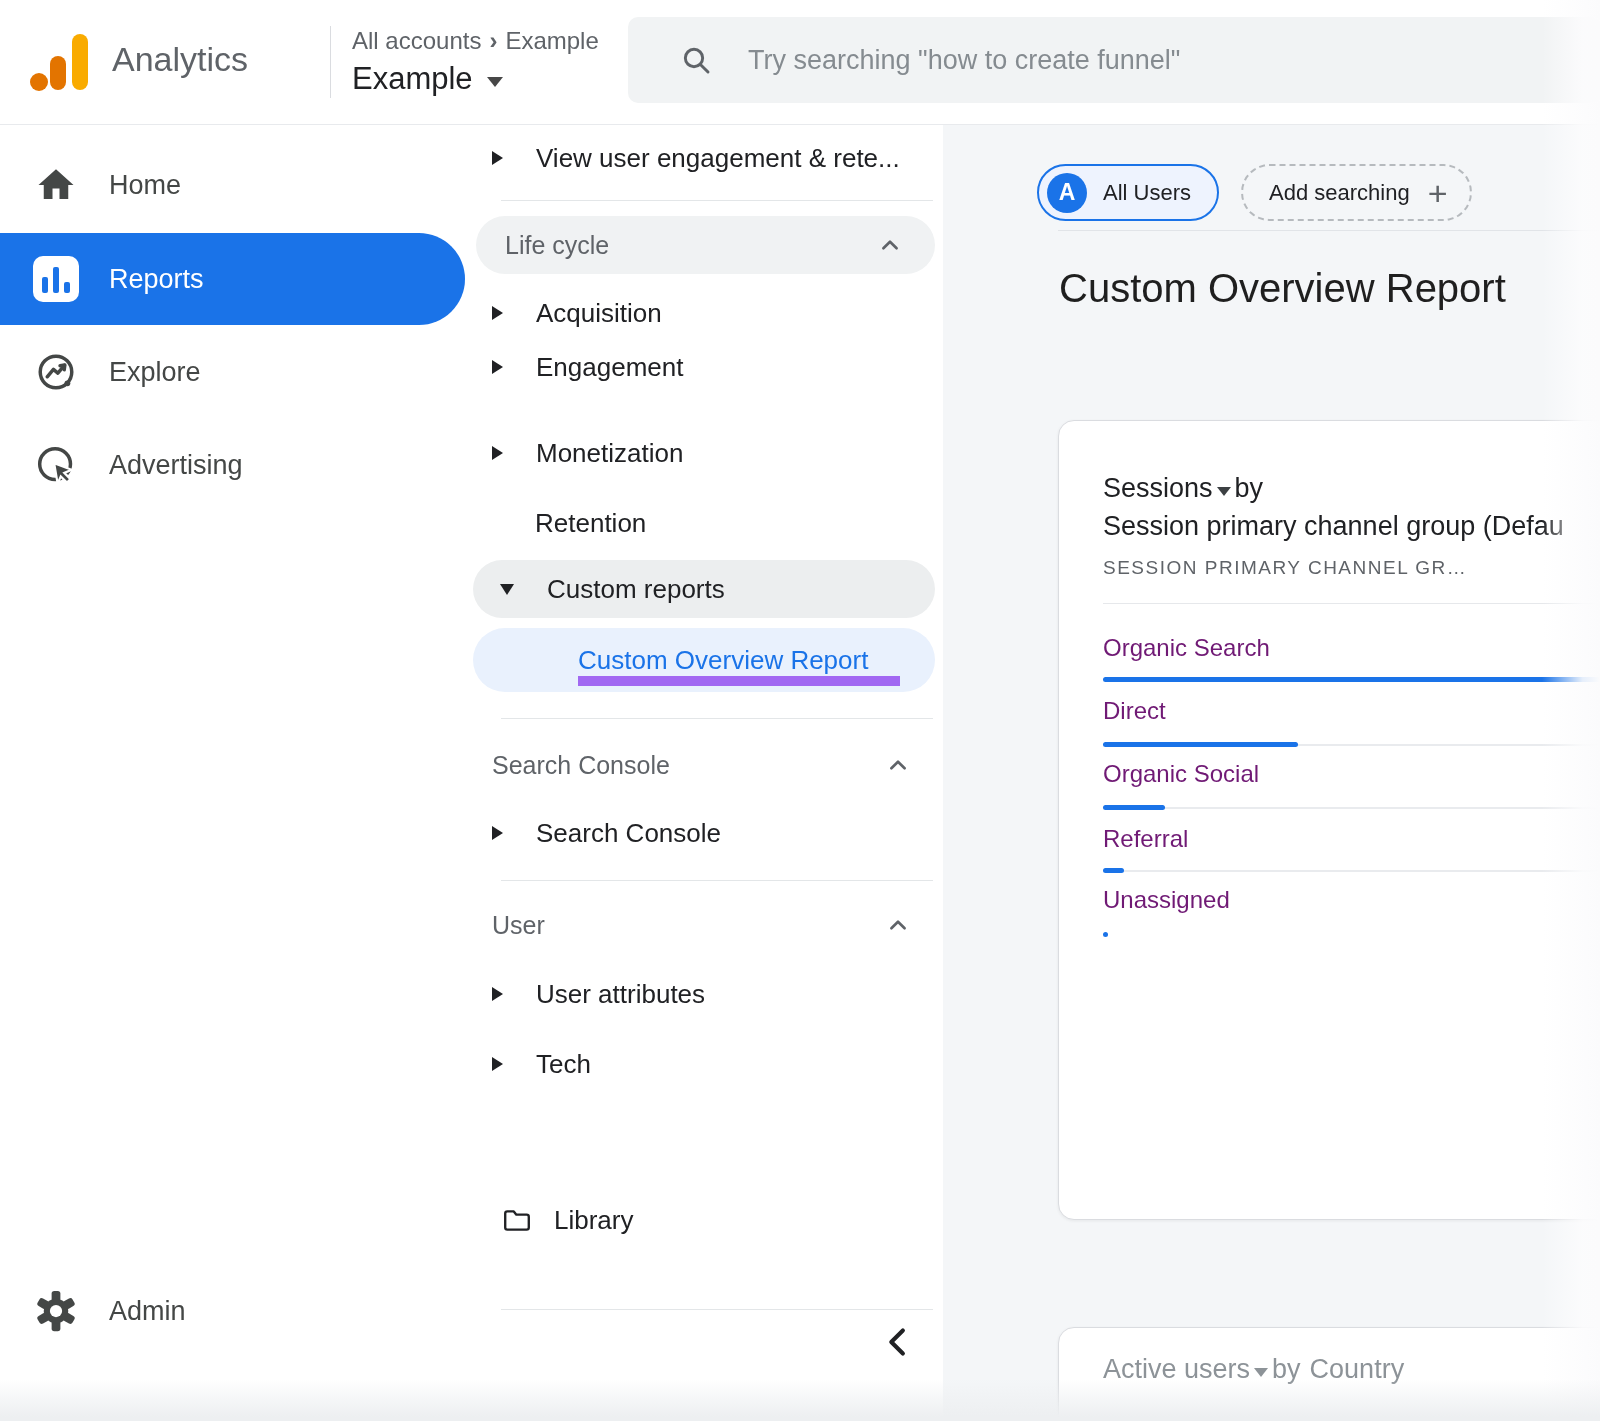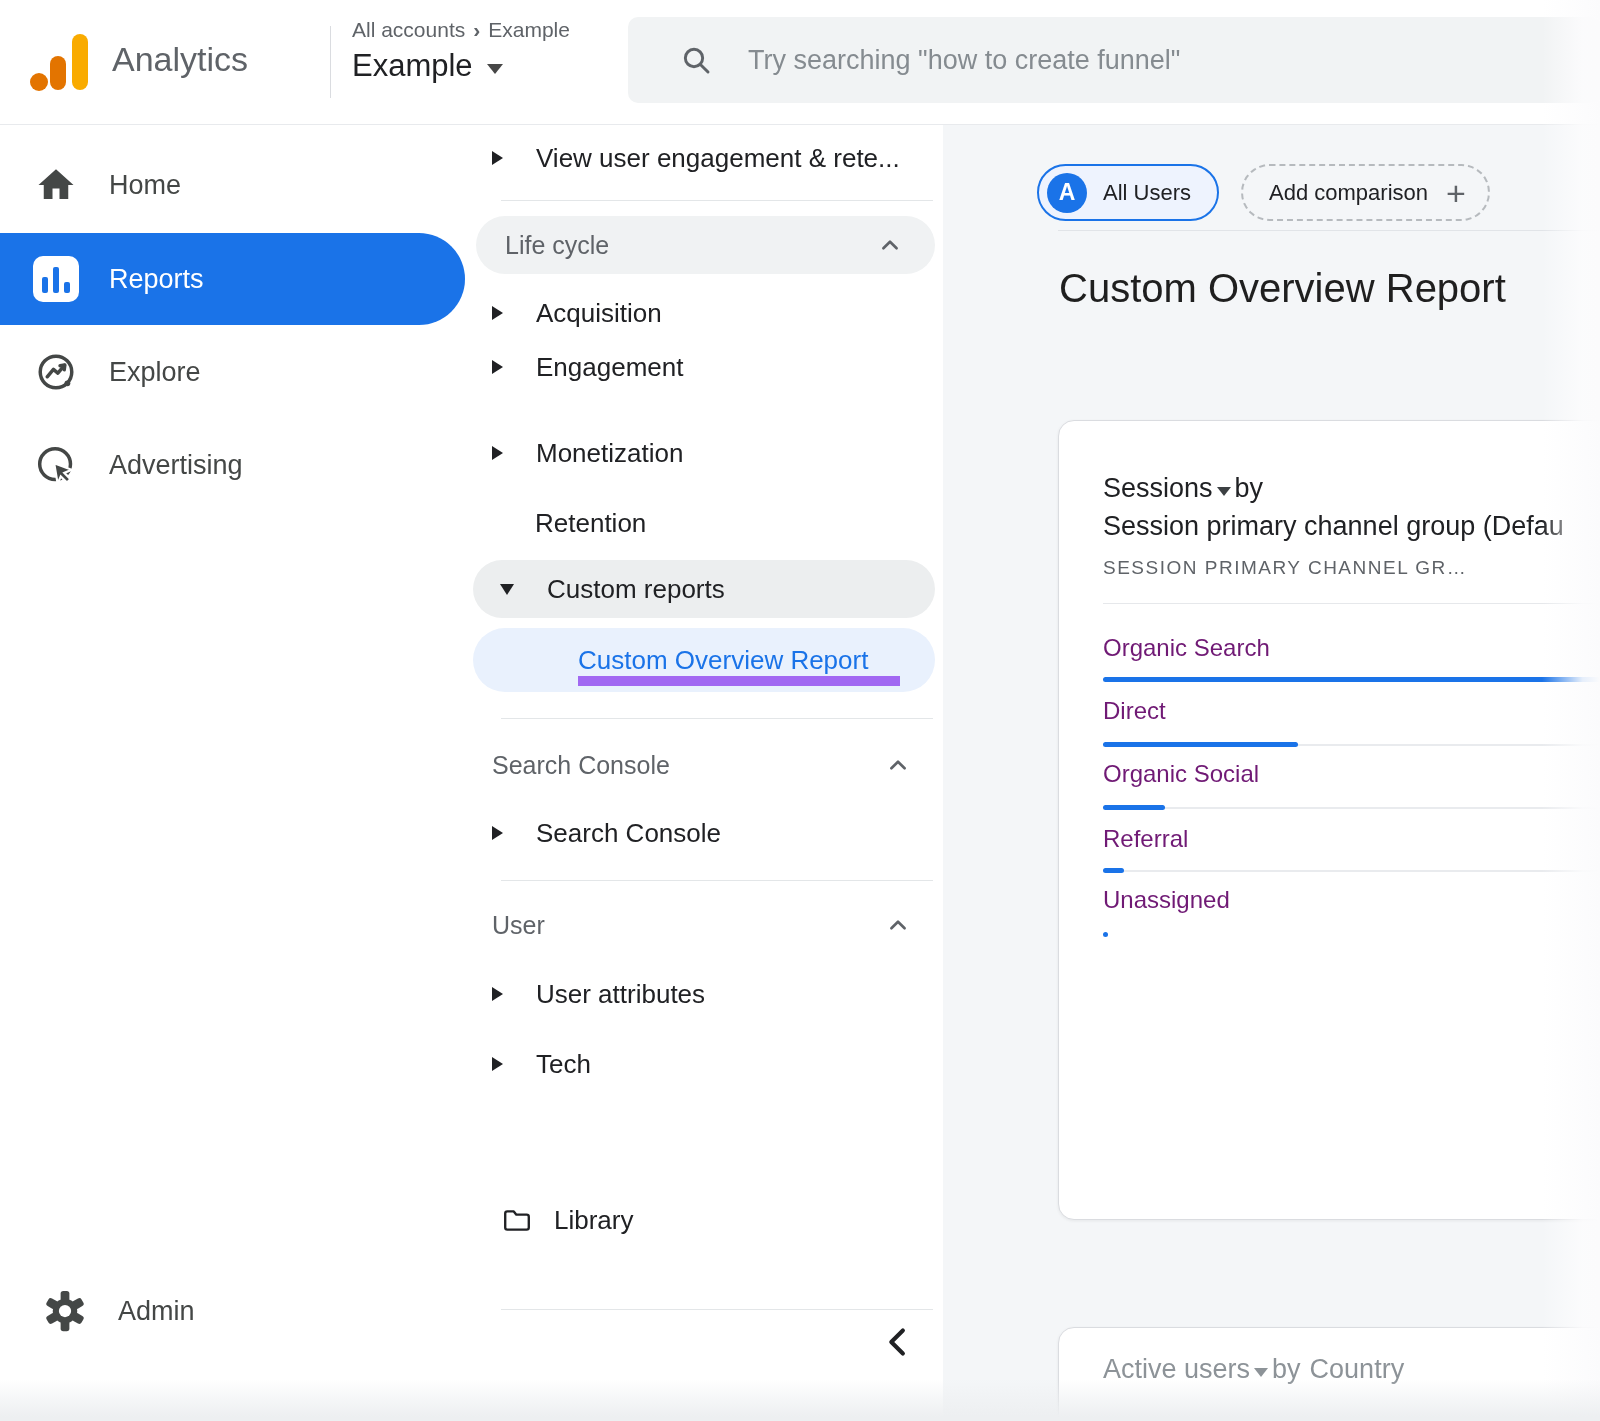--- a/index.html
+++ b/index.html
@@ -6,21 +6,21 @@
   .screen{position:relative;width:1600px;height:1421px;overflow:hidden;background:#fff;
           font-family:"Liberation Sans",sans-serif;color:#202124;}
 
   
   .header{position:absolute;top:0;left:0;right:0;height:124px;background:#fff;
           border-bottom:1px solid #e8eaed;z-index:10;}
   .logo{position:absolute;left:30px;top:32px;}
   .brand{position:absolute;left:112px;top:40px;font-size:34px;color:#5f6368;}
   .hdr-divider{position:absolute;left:330px;top:26px;width:1px;height:72px;background:#dadce0;}
   .crumbs{position:absolute;left:352px;top:18px;}
-  .crumb-top{font-size:21px;color:#5f6368;white-space:nowrap;}
+  .crumb-top{font-size:24px;color:#5f6368;white-space:nowrap;margin-top:9px;}
   .crumb-sep{margin:0 8px;color:#5f6368;font-weight:bold;}
   .prop-sel{margin-top:6px;font-size:31px;color:#202124;display:flex;align-items:center;cursor:pointer;}
   .caret-down{width:0;height:0;border-left:8px solid transparent;border-right:8px solid transparent;
               border-top:10px solid #474747;margin-left:14px;margin-top:6px;}
   .searchbar{position:absolute;left:628px;right:0;top:17px;height:86px;background:#f1f3f4;
              border-radius:10px;display:flex;align-items:center;}
   .search-icon{margin-left:52px;flex:0 0 auto;display:flex;}
   .searchbar input{flex:1;margin-left:34px;border:none;background:transparent;outline:none;
                    font-size:27px;font-family:inherit;color:#202124;}
   .searchbar input::placeholder{color:#858b90;}
@@ -168,21 +168,21 @@
     <div class="side-row" style="top:306px;">
       <span class="side-icon">
         <svg width="44" height="44" viewBox="0 0 24 24">
           <circle cx="11.5" cy="11.5" r="8.4" fill="none" stroke="#444746" stroke-width="1.9"></circle>
           <path d="M11 11 l9.5 3.6 -4 1.7 3.4 3.4 -1.9 1.9 -3.4-3.4 -1.7 4z" fill="#444746" stroke="#fff" stroke-width="1.2"></path>
         </svg>
       </span>
       <span class="side-label">Advertising</span>
     </div>
 
-    <div class="side-row" style="top:1152px;padding-left:9px;">
+    <div class="side-row" style="top:1152px;">
       <span class="side-icon">
         <svg width="42" height="42" viewBox="0 0 48 48">
           <g fill="#444746" transform="translate(24,24)">
             <g>
                 <rect x="-5" y="-23" width="10" height="12" rx="3"></rect>
                 <rect x="-5" y="11" width="10" height="12" rx="3"></rect>
               </g>
             <g transform="rotate(60)">
                 <rect x="-5" y="-23" width="10" height="12" rx="3"></rect>
                 <rect x="-5" y="11" width="10" height="12" rx="3"></rect>
@@ -296,21 +296,21 @@
   </div>
 
   <div class="main">
 
     <div class="chips">
       <div class="chip-users">
         <span class="avatar">A</span>
         <span class="chip-users-label">All Users</span>
       </div>
       <div class="chip-add">
-        <span class="chip-add-label">Add comparison</span>
+        <span class="chip-add-label">Add searching</span>
         <span class="plus-icon">+</span>
       </div>
     </div>
     <div class="chips-divider"></div>
 
     <div class="page-title">Custom Overview Report</div>
 
     <div class="card card1">
       <div class="metric-line l1">
         <span>Sessions</span>

